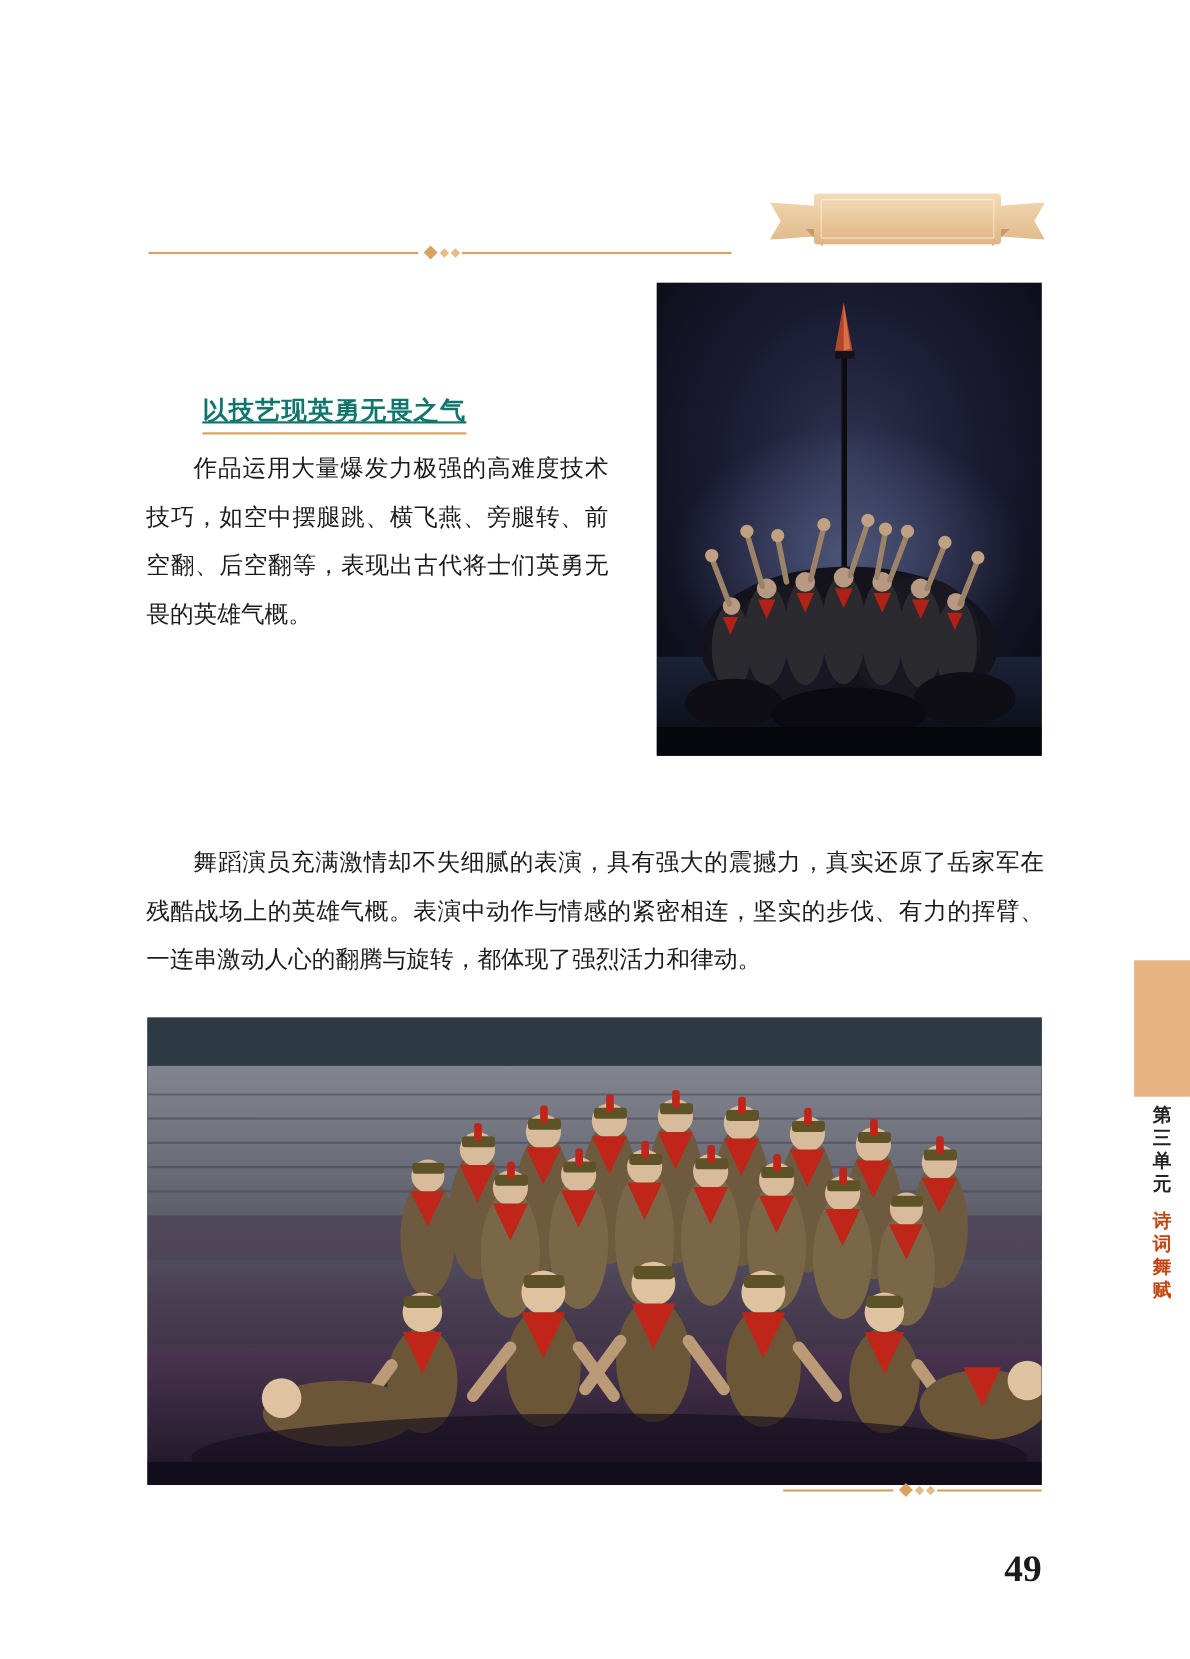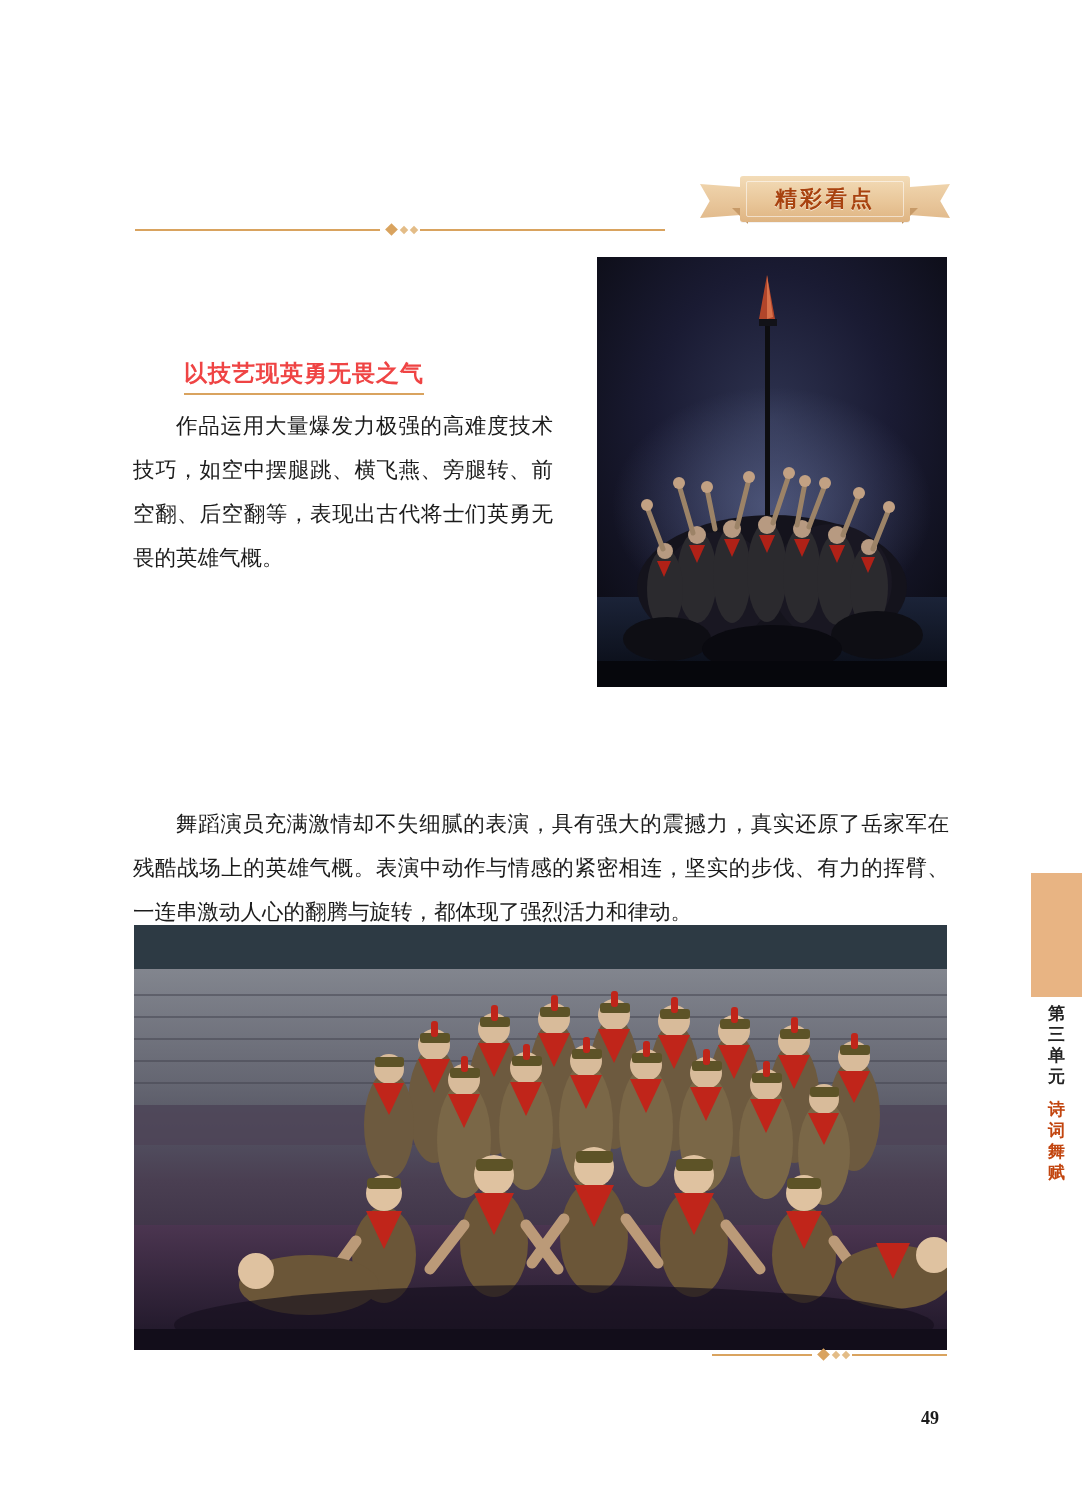--- a/index.html
+++ b/index.html
@@ -129,28 +129,29 @@
   }
   .rule-bottom .rule-line.l1 { left: 0; width: 100px; }
   .rule-bottom .rule-line.l2 { left: 140px; width: 95px; }
   .rule-bottom .d1 { left: 107px; }
   .rule-bottom .d2 { left: 121px; }
   .rule-bottom .d3 { left: 131px; }
 
   
   .subhead {
     position: absolute;
-    color: #ef4444;
+    color: #0f766e;
     font-size: 23px;
     font-weight: bold;
     letter-spacing: 1px;
     font-family: "Liberation Serif", "DejaVu Serif", serif;
     border-bottom: 2px solid #d9a35f;
     padding-bottom: 4px;
     white-space: nowrap;
+    text-decoration: underline;
   }
   .subhead-1 { left: 184px; top: 358px; }
   .subhead-2 { left: 184px; top: 718px; }
 
   
   .para {
     position: absolute;
     color: #1b1b1b;
     font-size: 21.5px;
     line-height: 44px;
@@ -160,21 +161,20 @@
   }
   .para-1 {
     left: 133px;
     top: 404px;
     width: 420px;
   }
   .para-2 {
     left: 133px;
     top: 762px;
     width: 816px;
-    margin-top: 40px;
   }
 
   
   .photo1 {
     position: absolute;
     left: 597px;
     top: 257px;
     width: 350px;
     height: 430px;
     overflow: hidden;
@@ -226,37 +226,36 @@
   .v-char { display: block; }
 
   
   .page-number {
     position: absolute;
     left: 900px;
     top: 1408px;
     width: 60px;
     text-align: center;
     color: #1b1b1b;
-    font-size: 18px;
+    font-size: 34px;
     font-weight: bold;
     font-family: "Liberation Serif", "DejaVu Serif", serif;
   }
 </style>
 </head>
 <body>
 
 <div class="page">
 
   <div class="banner">
     <div class="tail left"></div>
     <div class="tail right"></div>
     <div class="fold left"></div>
     <div class="fold right"></div>
     <div class="ribbon-body"></div>
-    <div class="banner-text">精彩看点</div>
   </div>
 
   <div class="rule-top">
     <div class="rule-line l1"></div>
     <div class="diamond d1"></div>
     <div class="diamond small d2"></div>
     <div class="diamond small d3"></div>
     <div class="rule-line l2"></div>
   </div>
 

